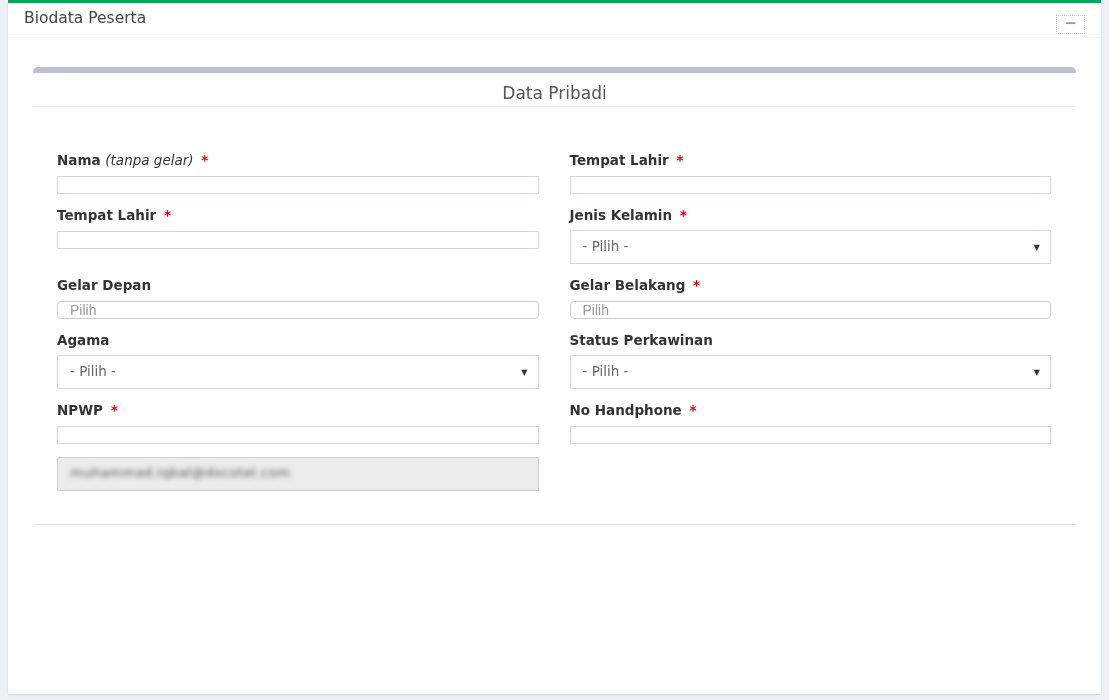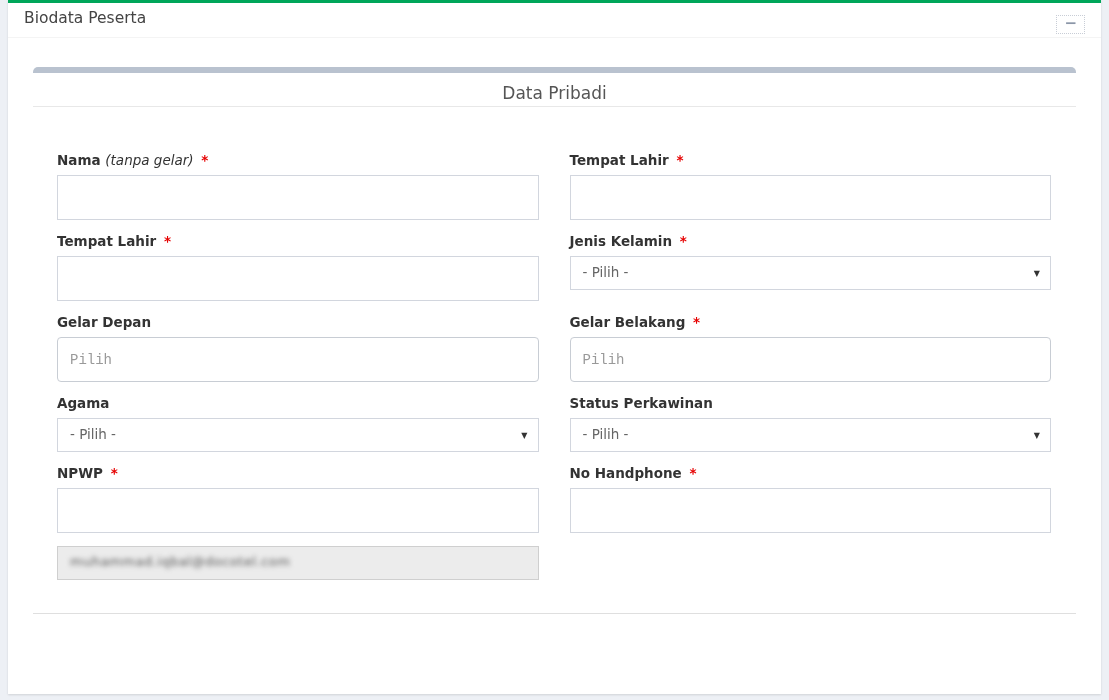--- a/index.html
+++ b/index.html
@@ -74,27 +74,27 @@
     display: block;
     font-size: 13.5px;
     font-weight: 700;
     color: #333;
     margin-bottom: 7px;
   }
   .label-note { font-style: italic; font-weight: 400; }
   .req { color: #e60000; margin-left: 3px; font-weight: 700; }
   .text-input {
     width: 100%;
-    height: 45px;
+    height: 18px;
     border: 1px solid #d2d6de;
     border-radius: 0;
     padding: 6px 12px;
     font-size: 14px;
     color: #555;
-    font-family: Liberation Mono, monospace;
+    font-family: Liberation Sans, sans-serif;
     background: #fff;
     outline: none;
   }
   .text-input::placeholder { color: #999; opacity: 1; }
   .combo-input {
     border: 1px solid #c8cdd4;
     border-radius: 4px;
   }
   .value-box {
     width: 100%;

